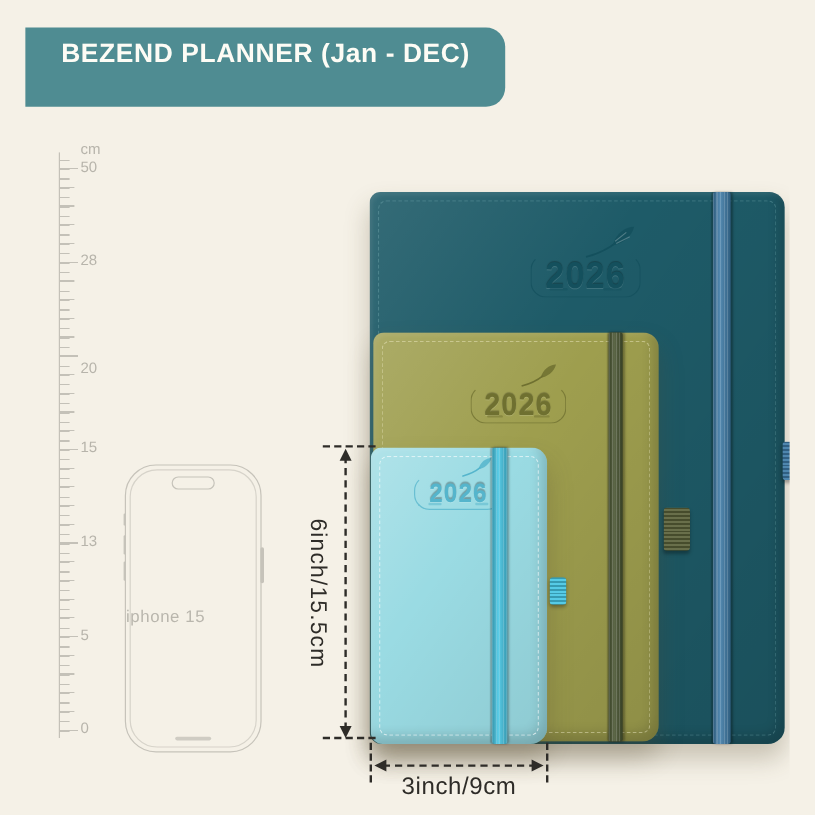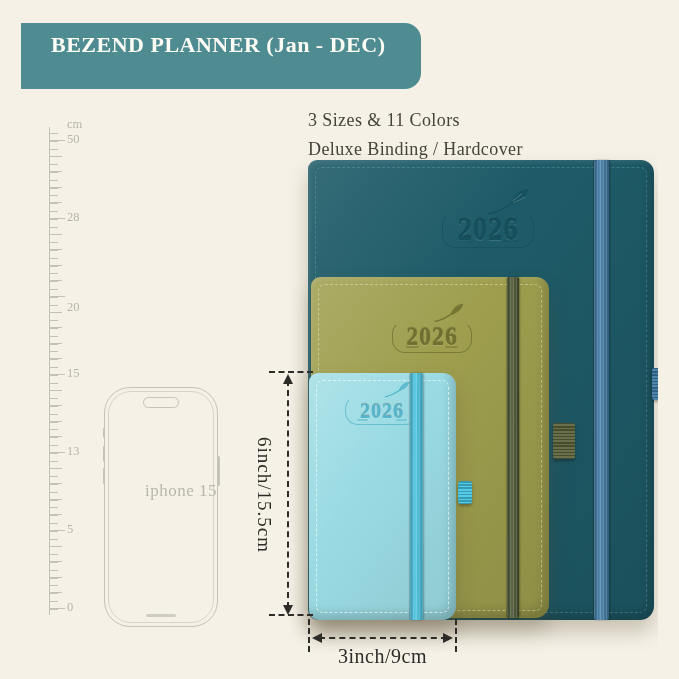--- a/index.html
+++ b/index.html
@@ -1,18 +1,18 @@
 <!DOCTYPE html>
 <html style="--bg: #f5f1e7; --banner: #4f8c92; --banner-text: #fdfcf5; --ink: #45433c; --ruler: #c4c1b8; --ruler-text: #b7b4ab; --phone: #c6c3ba; --phone-text: #b9b6ad; --cover-large: #1e5b68; --band-large: #3d7aa6; --emboss-large: #14505d; --cover-medium: #9e9e4e; --band-medium: #47532f; --emboss-medium: #6f7030; --loop-medium: #5a6139; --cover-small: #9adbe3; --band-small: #45c6e4; --emboss-small: #55b5cc; --dim: #2e2c28;"><head>
 <meta charset="utf-8">
 <style>
   html,body{margin:0;padding:0;background:#f5f1e7;}
   *{box-sizing:border-box;}
   .canvas{position:relative;width:637px;height:679px;margin:0 auto;overflow:hidden;
-    background:var(--bg,#f5f1e7);font-family:Liberation Serif, serif;}
+    background:var(--bg,#f5f1e7);font-family:Liberation Sans, sans-serif;}
 
   
   .banner{position:absolute;left:0;top:23px;width:400px;height:66px;
     background:var(--banner,#4f8c92);border-radius:0 16px 16px 0;
     padding:9px 0 0 30px;color:var(--banner-text,#fdfcf5);}
   .banner-title{font-size:22px;font-weight:bold;letter-spacing:.5px;line-height:26px;}
   .banner-sub{font-size:13px;margin-top:3px;letter-spacing:.3px;opacity:.95;}
 
   
   .headline{position:absolute;left:287px;top:106px;color:var(--ink,#45433c);
@@ -28,22 +28,22 @@
     background:repeating-linear-gradient(to bottom,var(--ruler,#c4c1b8) 0 1.2px,transparent 1.2px 78px);}
   .ruler-label{position:absolute;left:46px;font-size:12.5px;color:var(--ruler-text,#b7b4ab);}
 
   
   .phone{position:absolute;left:83px;top:387px;width:114px;height:240px;
     border:1.5px solid var(--phone,#c6c3ba);border-radius:26px;}
   .phone-inner{position:absolute;inset:3px;border:1px solid var(--phone,#c6c3ba);
     border-radius:23px;opacity:.65;}
   .island{position:absolute;left:50%;top:9px;transform:translateX(-50%);width:36px;height:11px;
     border:1px solid var(--phone,#c6c3ba);border-radius:6px;}
-  .phone-label{position:absolute;left:0;right:0;top:93px;text-align:right;
-    font-size:17px;color:var(--phone-text,#b9b6ad);letter-spacing:.5px;}
+  .phone-label{position:absolute;left:0;right:0;top:117px;text-align:left;
+    font-size:14px;color:var(--phone-text,#b9b6ad);letter-spacing:.5px;}
   .home-bar{position:absolute;left:50%;bottom:9px;transform:translateX(-50%);
     width:30px;height:3px;background:var(--phone,#c6c3ba);border-radius:2px;opacity:.8;}
   .nub{position:absolute;width:2.5px;background:var(--phone,#c6c3ba);border-radius:2px;}
 
   
   .planner{position:absolute;}
   .cover{position:absolute;inset:0;border-radius:9px 13px 14px 10px;
     box-shadow:0 12px 20px rgba(85,75,45,.28), inset -5px -7px 10px rgba(0,0,0,.16), inset 2px 2px 4px rgba(255,255,255,.10);}
   .stitch{position:absolute;inset:7px;border:1px dashed rgba(255,255,255,.35);
     border-radius:7px;pointer-events:none;}
@@ -78,24 +78,20 @@
 </style>
 </head>
 <body>
 
 <div class="canvas">
 
   <div class="banner">
     <div class="banner-title">BEZEND PLANNER (Jan - DEC)</div>
   </div>
 
-  <div class="headline">
-    <div>3 Sizes &amp; 11 Colors</div>
-    <div>Deluxe Binding / Hardcover</div>
-  </div>
 
   <div>
     <div class="ruler-spine"></div>
     <div class="tick-minor"></div>
     <div class="tick-cm"></div>
     <div class="tick-major"></div>
     <span class="ruler-label" style="top:117px">cm</span>
     <span class="ruler-label" style="top:132px">50</span>
     <span class="ruler-label" style="top:210px">28</span>
     <span class="ruler-label" style="top:300px">20</span>

